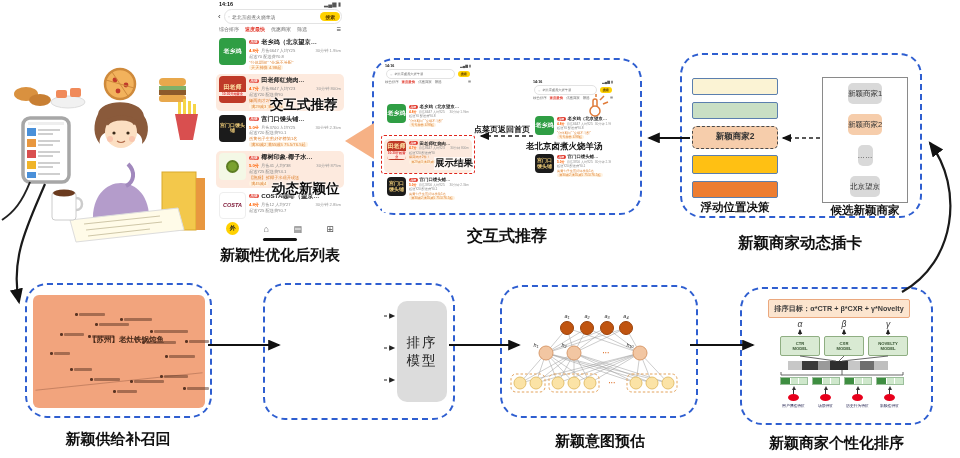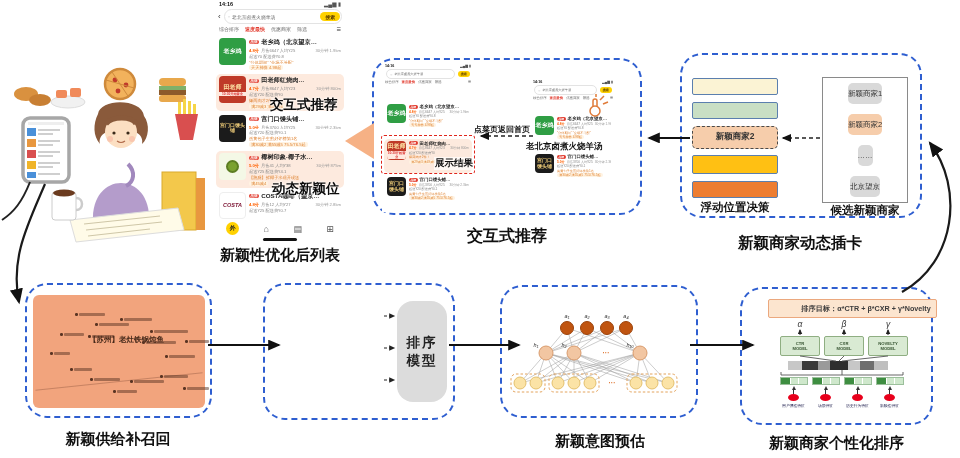--- a/index.html
+++ b/index.html
@@ -66,21 +66,21 @@
   .sublabel{position:absolute;font-weight:900;font-size:11.5px;color:#111;text-align:center;}
   
   #recall-plot{position:absolute;background:#f2a47d;border-radius:6px;}
   .spt{position:absolute;width:2.5px;height:2.5px;background:#5a3423;border-radius:50%;}
   .ssm{position:absolute;height:2.5px;background:rgba(90,52,35,.5);border-radius:1px;}
   .centerlab{position:absolute;font-size:7.5px;font-weight:900;color:#46291a;white-space:nowrap;}
   .faintline{position:absolute;height:1px;background:rgba(120,70,50,.35);transform:rotate(-6deg);}
   
   #gen-inputs{position:absolute;display:flex;flex-direction:column;justify-content:space-between;}
   .ginput{height:23px;background:#d9d9d9;display:flex;align-items:center;justify-content:center;font-size:8.8px;color:#333;letter-spacing:.5px;}
-  .rankmodel{position:absolute;background:#dcdcdc;border-radius:16px;display:flex;flex-direction:column;align-items:center;justify-content:center;font-size:13.5px;font-weight:700;color:#222;letter-spacing:2px;}
+  .rankmodel{position:absolute;background:#dcdcdc;border-radius:10px;display:flex;flex-direction:column;align-items:center;justify-content:center;font-size:13.5px;font-weight:400;color:#222;letter-spacing:2px;}
   
   .formula{position:absolute;background:#fce5cf;border:1px solid #eba87e;border-radius:2px;display:flex;align-items:center;justify-content:center;font-size:7.2px;font-weight:bold;color:#3c3c3c;white-space:nowrap;}
   #weights-row,#models-row{position:absolute;display:flex;gap:4px;}
   .wt{flex:1;text-align:center;font-size:8.5px;color:#333;font-style:italic;}
   .mbox{flex:1;background:#d9ead3;border:1px solid #8fae82;border-radius:2px;display:flex;flex-direction:column;align-items:center;justify-content:center;font-size:4.2px;font-weight:bold;color:#33512e;line-height:1.25;}
   #stripe{position:absolute;display:flex;height:9px;}
   #stripe span{height:100%;}
   #feat-row{position:absolute;display:flex;gap:3px;}
   .fcol{width:29px;display:flex;flex-direction:column;align-items:center;}
   .fbar{display:flex;width:28px;height:8px;border:1px solid #9bbf9b;box-sizing:border-box;background:#fff;}
@@ -570,21 +570,21 @@
       <text x="126" y="33" text-anchor="middle" font-size="5.5" font-style="italic" fill="#333">a₄</text>
       <text x="36" y="62" text-anchor="middle" font-size="5.5" font-style="italic" fill="#333">h₁</text>
       <text x="64" y="62" text-anchor="middle" font-size="5.5" font-style="italic" fill="#333">h₂</text>
       <text x="130" y="62" text-anchor="middle" font-size="5.5" font-style="italic" fill="#333">h₁₀</text>
       <text x="106" y="70" text-anchor="middle" font-size="7" fill="#e07b39" font-weight="bold">···</text>
       <text x="112" y="100" text-anchor="middle" font-size="7" fill="#e07b39" font-weight="bold">···</text>
     </svg>
   <div class="cap" style="left:510px;top:432px;width:180px;">新颖意图预估</div>
 
   <div class="dbox" style="left:740px;top:287px;width:193px;height:138px;"></div>
-  <div class="formula" style="left:768px;top:299px;width:140px;height:17px;padding-left:27px;">排序目标：α*CTR + β*CXR + γ*Novelty</div>
+  <div class="formula" style="left:768px;top:299px;width:140px;height:17px;">排序目标：α*CTR + β*CXR + γ*Novelty</div>
   <div id="weights-row" style="left:780px;top:319px;width:128px;">
       <span class="wt">α</span>
       <span class="wt">β</span>
       <span class="wt">γ</span>
     </div>
   <div id="models-row" style="left:780px;top:336px;width:128px;height:20px;">
       <div class="mbox">
         <div>CTR</div>
         <div>MODEL</div>
       </div>

